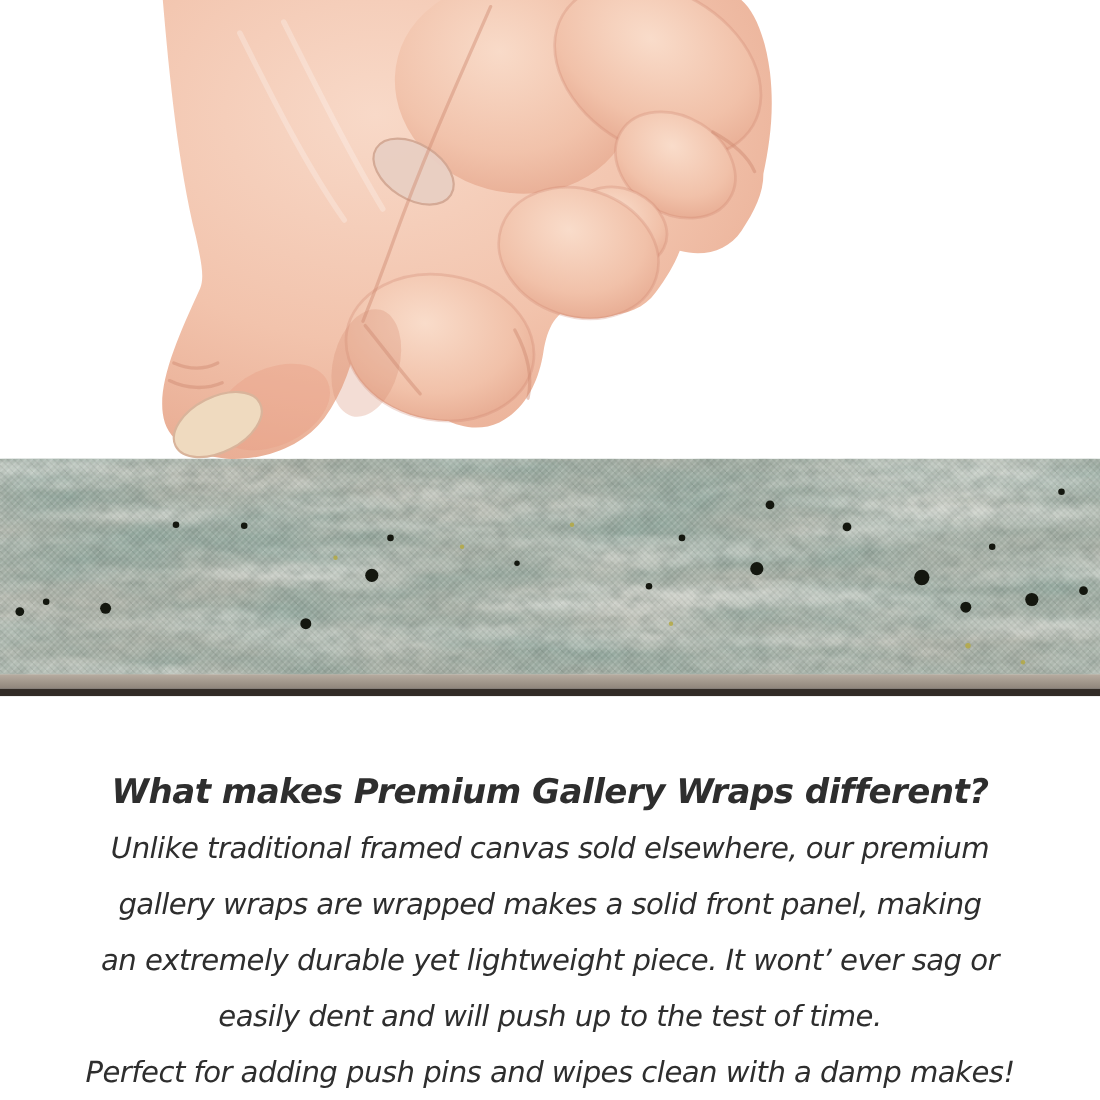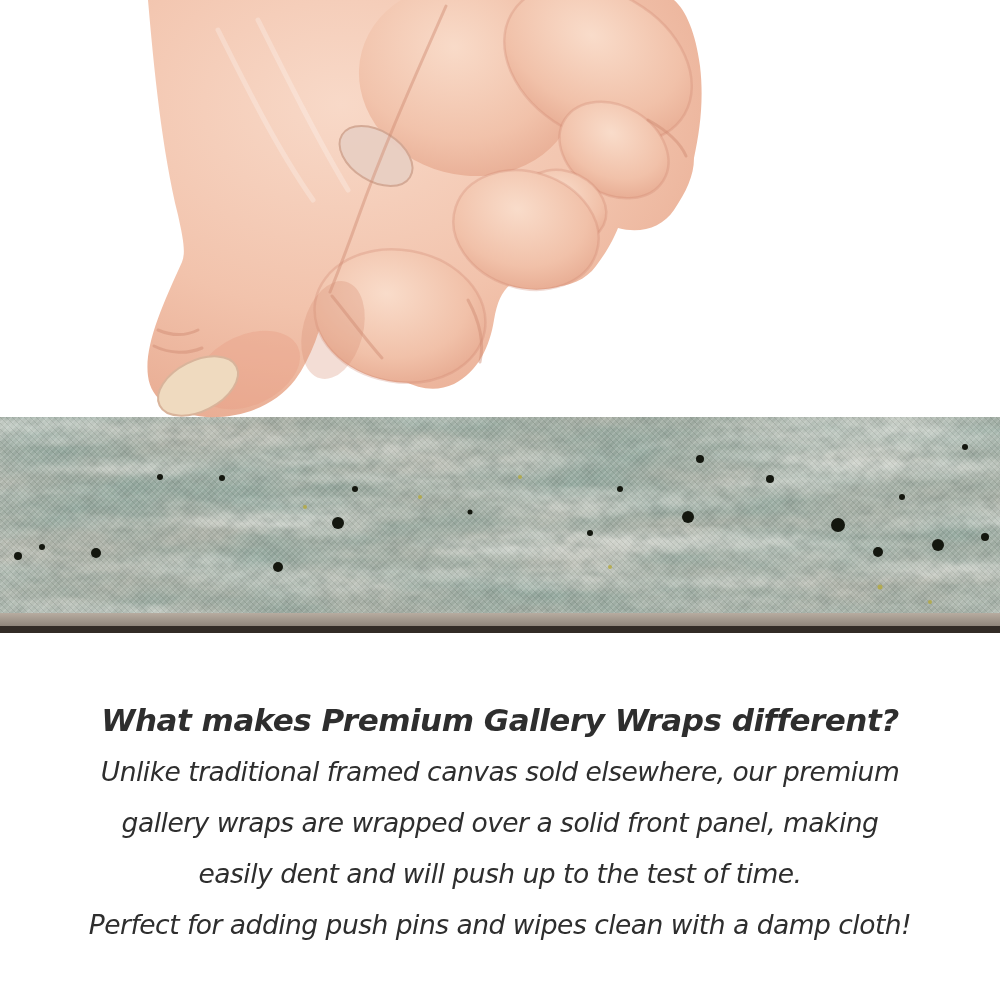--- a/index.html
+++ b/index.html
@@ -152,18 +152,19 @@
       <g fill="none" stroke="#ffffff" stroke-opacity="0.25" stroke-width="5" stroke-linecap="round">
         <path d="M 90,30 C 120,90 150,150 185,200"></path>
         <path d="M 130,20 C 160,80 190,140 220,190"></path>
       </g>
     </svg>
   </div>
 
   <div class="copy">
     <h1 class="headline">What makes Premium Gallery Wraps different?</h1>
     <p class="line">Unlike traditional framed canvas sold elsewhere, our premium</p>
-    <p class="line">gallery wraps are wrapped over a solid front panel, making</p>
+    <p class="line">gallery wraps are wrapped makes a solid front panel, making</p>
+    <p class="line">an extremely durable yet lightweight piece. It wont’ ever sag or</p>
     <p class="line">easily dent and will push up to the test of time.</p>
-    <p class="line">Perfect for adding push pins and wipes clean with a damp cloth!</p>
+    <p class="line">Perfect for adding push pins and wipes clean with a damp makes!</p>
   </div>
 
 </div>
 
 </body></html>

